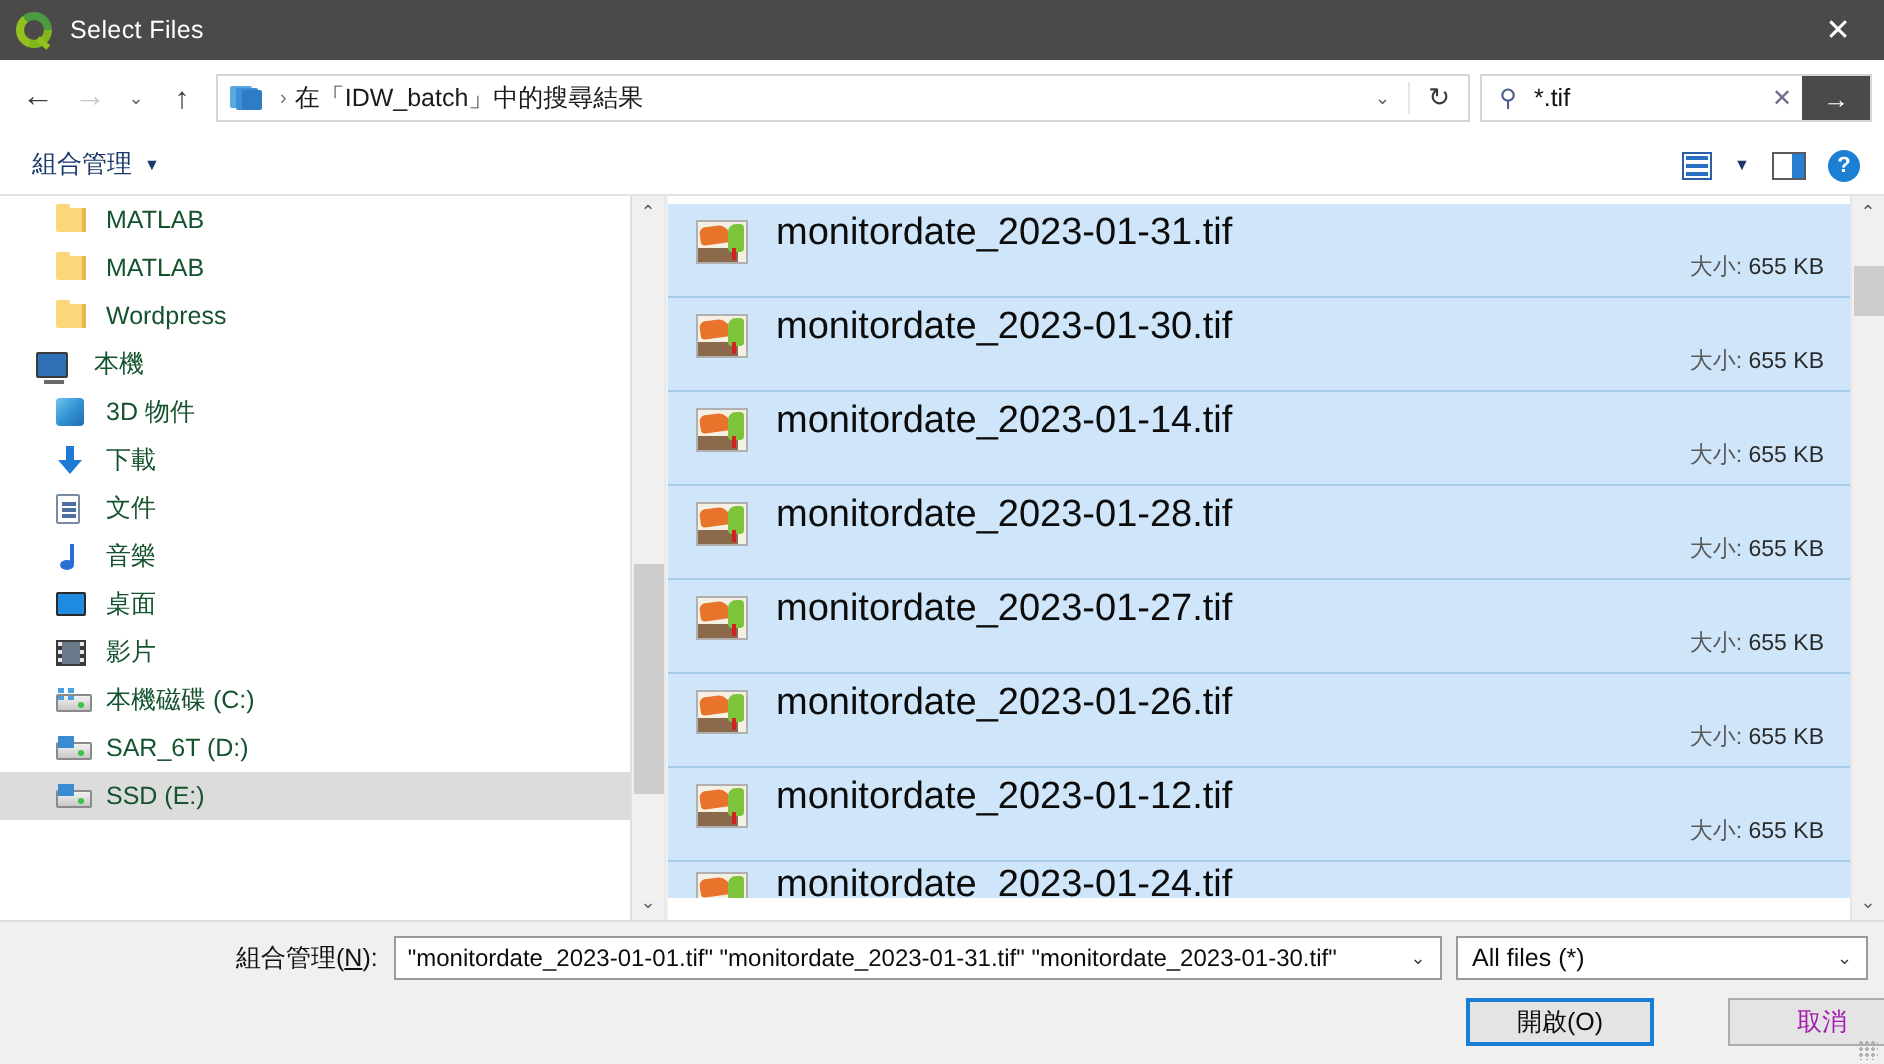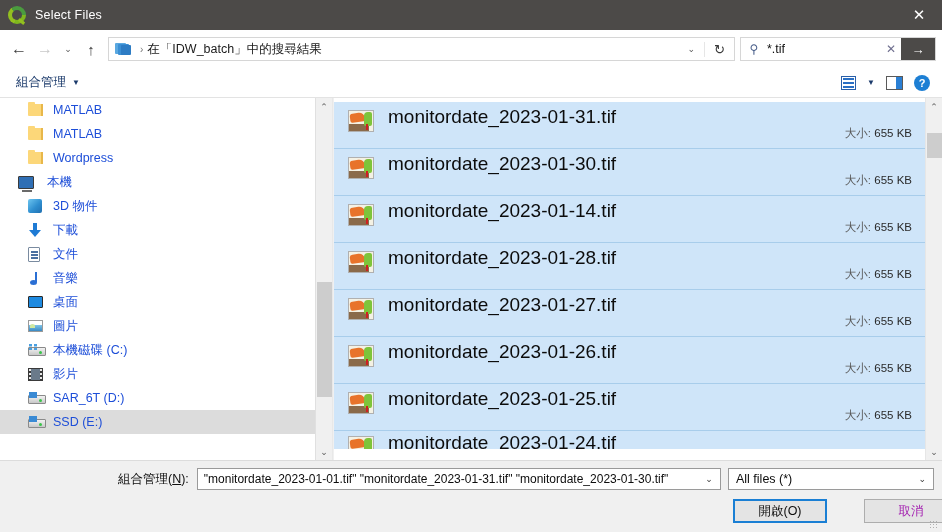--- a/index.html
+++ b/index.html
@@ -104,21 +104,21 @@
 
   
   .body-area { flex: 1 1 auto; display: flex; min-height: 0; background: #ffffff; }
 
   .sidebar {
     width: 333px; flex: 0 0 333px; background: #ffffff; position: relative;
     overflow: hidden; border-right: 1px solid #e8e8e8;
   }
   .tree-row {
     height: 24px; display: flex; align-items: center; padding-left: 28px; gap: 8px;
-    font-size: 12.5px; color: #1d4ed8; white-space: nowrap;
+    font-size: 12.5px; color: #14532d; white-space: nowrap;
   }
   .tree-row.lvl1 { padding-left: 18px; gap: 12px; }
   .tree-row.sel { background: #dcdcdc; }
   .tree-ico { width: 17px; height: 16px; flex: 0 0 17px; position: relative; }
 
   .ic-folder { background: #fcd779; border-radius: 1px; width: 15px; height: 12px; margin-top: 2px; position: relative; }
   .ic-folder::before { content:''; position: absolute; left: 0; top: -2px; width: 7px; height: 3px;
                         background: #fcd779; border-radius: 1px 1px 0 0; }
   .ic-folder::after { content:''; position: absolute; right: 0; top: 0; width: 2px; height: 12px; background: #e8b74a; }
 
@@ -373,37 +373,31 @@
             <span>音樂</span>
           </div>
           <div class="tree-row">
             <span class="tree-ico">
               <span class="ic-desk" style="display: block;"></span>
             </span>
             <span>桌面</span>
           </div>
           <div class="tree-row">
             <span class="tree-ico">
-              <span class="ic-pic" style="display: block;"></span>
-            </span>
-            <span>圖片</span>
+              <span class="ic-vid" style="display: block;"></span>
+            </span>
+            <span>影片</span>
           </div>
           <div class="tree-row">
             <span class="tree-ico">
               <span class="ic-drive win" style="display: block;">
                 <i class="drive-dot"></i>
               </span>
             </span>
             <span>本機磁碟 (C:)</span>
-          </div>
-          <div class="tree-row">
-            <span class="tree-ico">
-              <span class="ic-vid" style="display: block;"></span>
-            </span>
-            <span>影片</span>
           </div>
           <div class="tree-row">
             <span class="tree-ico">
               <span class="ic-drive" style="display: block;">
                 <i class="drive-dot"></i>
               </span>
             </span>
             <span>SAR_6T (D:)</span>
           </div>
           <div class="tree-row sel">
@@ -504,21 +498,21 @@
           </div>
           <div class="file-row">
             <div class="thumb">
               <div class="sky"></div>
               <div class="brown"></div>
               <div class="orange"></div>
               <div class="green"></div>
               <div class="red"></div>
             </div>
             <div class="file-info">
-              <div class="file-name">monitordate_2023-01-25.tif</div>
+              <div class="file-name">monitordate_2023-01-12.tif</div>
               <div class="file-size"><span class="lbl">大小:</span> <span>655 KB</span></div>
             </div>
           </div>
           <div class="file-row partial">
             <div class="thumb">
               <div class="sky"></div>
               <div class="orange"></div>
               <div class="green"></div>
             </div>
             <div class="file-info">

